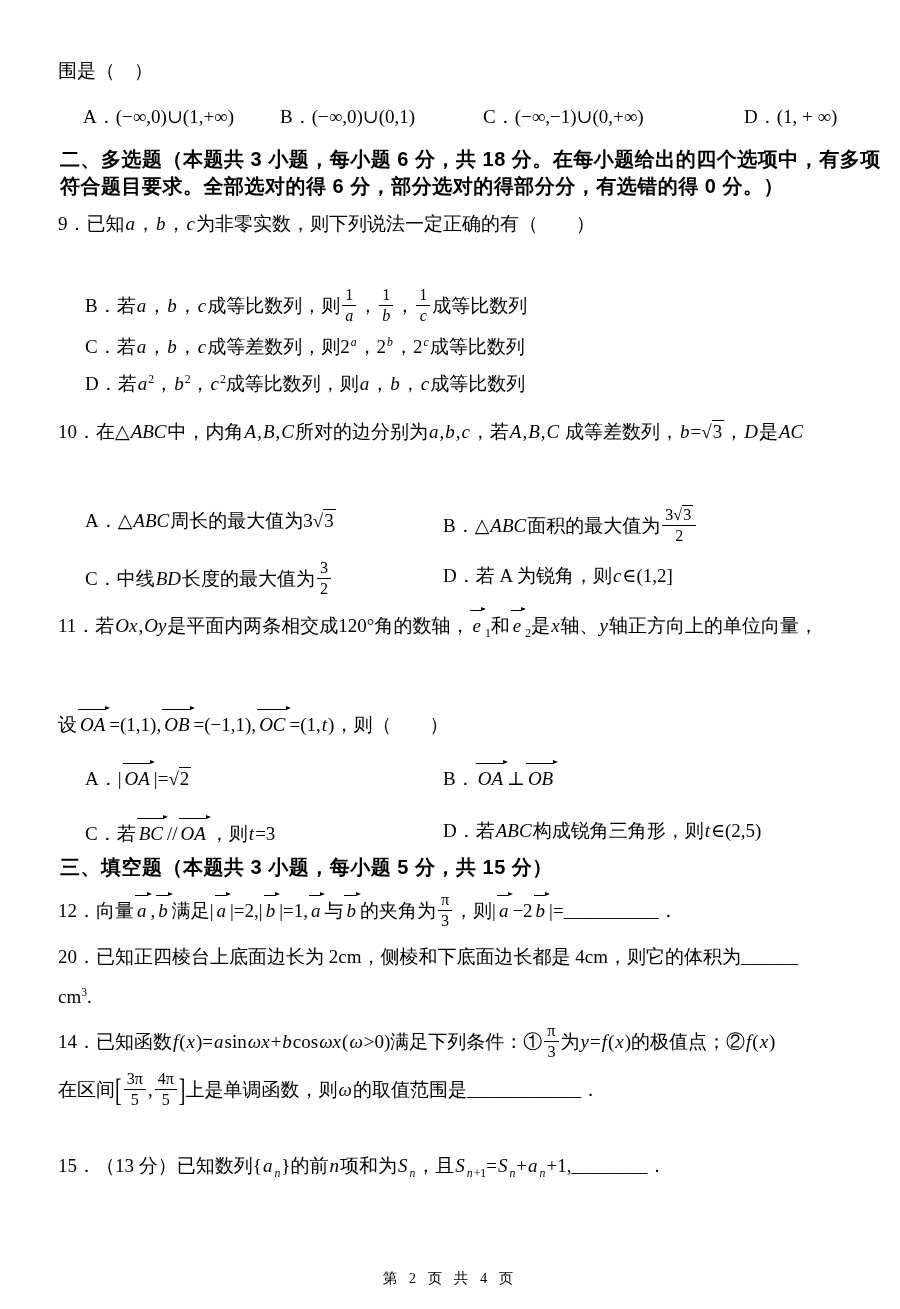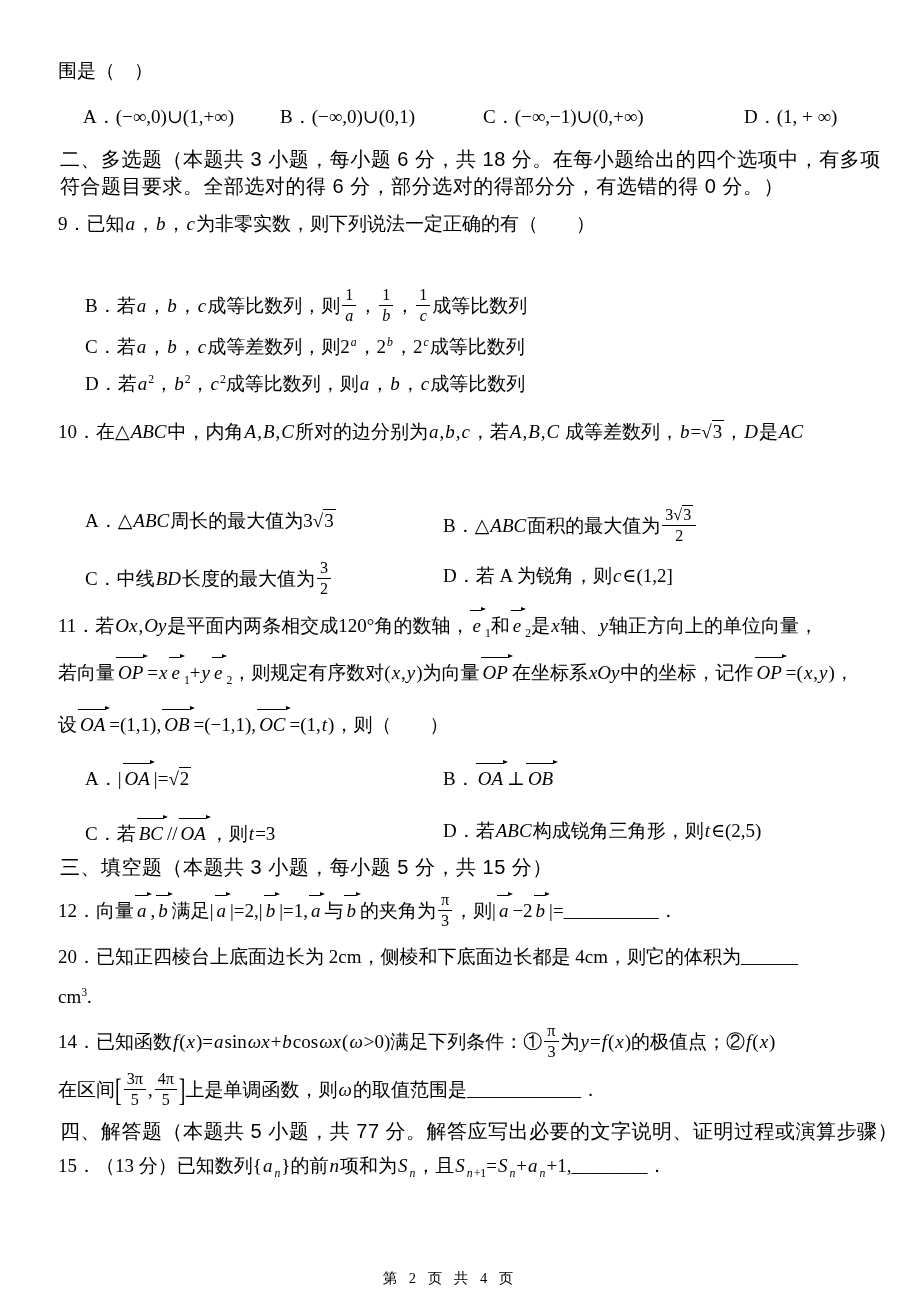--- a/index.html
+++ b/index.html
@@ -3,21 +3,21 @@
 <meta charset="utf-8">
 <style>
   html,body{margin:0;padding:0;background:#ffffff;}
   .page{
     position:relative;width:900px;height:1309px;background:#ffffff;color:#000;
     font-family:"Liberation Serif","DejaVu Serif",serif;font-size:19px;overflow:hidden;
   }
   .ln{position:absolute;white-space:nowrap;line-height:26px;}
   .hd{
     position:absolute;white-space:nowrap;line-height:27px;
-    font-family:"Liberation Sans","DejaVu Sans",sans-serif;font-weight:normal;font-size:20px;
+    font-family:"Liberation Sans","DejaVu Sans",sans-serif;font-weight:bold;font-size:20px;
     letter-spacing:0.5px;
   }
   i{padding:0 1px;}
   sup,sub{font-size:0.62em;line-height:0;}
   
   .frac{display:inline-block;vertical-align:middle;text-align:center;line-height:1.12;
         font-size:0.85em;margin:0 2px;position:relative;top:-2px;}
   .frac .fn{display:block;padding:0 3px 1px;border-bottom:1.2px solid #000;}
   .frac .fd{display:block;padding-top:1px;}
   
@@ -53,36 +53,34 @@
   <div class="ln" style="left:85px;top:334px">C．若<i>a</i>，<i>b</i>，<i>c</i>成等差数列，则2<sup><i>a</i></sup>，2<sup><i>b</i></sup>，2<sup><i>c</i></sup>成等比数列</div>
   <div class="ln" style="left:85px;top:371px">D．若<i>a</i><sup>2</sup>，<i>b</i><sup>2</sup>，<i>c</i><sup>2</sup>成等比数列，则<i>a</i>，<i>b</i>，<i>c</i>成等比数列</div>
 
   <div class="ln" style="left:58px;top:419px">10．在△<i>ABC</i>中，内角<i>A</i>,<i>B</i>,<i>C</i>所对的边分别为<i>a</i>,<i>b</i>,<i>c</i>，若<i>A</i>,<i>B</i>,<i>C</i> 成等差数列，<i>b</i>=<span class="sqrt">√<span class="rad">3</span></span>，<i>D</i>是<i>AC</i></div>
   <div class="ln" style="left:85px;top:508px">A．△<i>ABC</i>周长的最大值为3<span class="sqrt">√<span class="rad">3</span></span></div>
   <div class="ln" style="left:443px;top:508px">B．△<i>ABC</i>面积的最大值为<span class="frac"><span class="fn">3<span class="sqrt">√<span class="rad">3</span></span></span><span class="fd">2</span></span></div>
   <div class="ln" style="left:85px;top:561px">C．中线<i>BD</i>长度的最大值为<span class="frac"><span class="fn">3</span><span class="fd">2</span></span></div>
   <div class="ln" style="left:443px;top:563px">D．若 A 为锐角，则<i>c</i>∈(1,2]</div>
 
   <div class="ln" style="left:58px;top:610px">11．若<i>Ox</i>,<i>Oy</i>是平面内两条相交成120°角的数轴，<span class="vec"><i>e</i></span><sub>1</sub>和<span class="vec"><i>e</i></span><sub>2</sub>是<i>x</i>轴、<i>y</i>轴正方向上的单位向量，</div>
-  <div class="ln" style="left:58px;top:657px">若向量<span class="vec"><i>OP</i></span>=<i>x</i><span class="vec"><i>e</i></span><sub>1</sub>+<i>y</i><span class="vec"><i>e</i></span><sub>2</sub>，则规定有序数对(<i>x</i>,<i>y</i>)为向量<span class="vec"><i>OP</i></span>在坐标系<i>xOy</i>中的坐标，记作<span class="vec"><i>OP</i></span>=(<i>x</i>,<i>y</i>)，</div>
   <div class="ln" style="left:58px;top:709px">设<span class="vec"><i>OA</i></span>=(1,1),<span class="vec"><i>OB</i></span>=(−1,1),<span class="vec"><i>OC</i></span>=(1,<i>t</i>)，则（　　）</div>
   <div class="ln" style="left:85px;top:763px">A．|<span class="vec"><i>OA</i></span>|=<span class="sqrt">√<span class="rad">2</span></span></div>
   <div class="ln" style="left:443px;top:763px">B．<span class="vec"><i>OA</i></span>⊥<span class="vec"><i>OB</i></span></div>
   <div class="ln" style="left:85px;top:818px">C．若<span class="vec"><i>BC</i></span>//<span class="vec"><i>OA</i></span>，则<i>t</i>=3</div>
   <div class="ln" style="left:443px;top:818px">D．若<i>ABC</i>构成锐角三角形，则<i>t</i>∈(2,5)</div>
 
   <div class="hd" style="left:60px;top:854px">三、填空题（本题共 3 小题，每小题 5 分，共 15 分）</div>
 
   <div class="ln" style="left:58px;top:893px">12．向量<span class="vec"><i>a</i></span>,<span class="vec"><i>b</i></span>满足|<span class="vec"><i>a</i></span>|=2,|<span class="vec"><i>b</i></span>|=1,<span class="vec"><i>a</i></span>与<span class="vec"><i>b</i></span>的夹角为<span class="frac"><span class="fn">π</span><span class="fd">3</span></span>，则|<span class="vec"><i>a</i></span>−2<span class="vec"><i>b</i></span>|=__________．</div>
 
   <div class="ln" style="left:58px;top:944px">20．已知正四棱台上底面边长为 2cm，侧棱和下底面边长都是 4cm，则它的体积为______</div>
   <div class="ln" style="left:58px;top:984px">cm<sup>3</sup>.</div>
 
   <div class="ln" style="left:58px;top:1024px">14．已知函数<i>f</i>(<i>x</i>)=<i>a</i>sin<i>ωx</i>+<i>b</i>cos<i>ωx</i>(<i>ω</i>&gt;0)满足下列条件：①<span class="frac"><span class="fn">π</span><span class="fd">3</span></span>为<i>y</i>=<i>f</i>(<i>x</i>)的极值点；②<i>f</i>(<i>x</i>)</div>
   <div class="ln" style="left:58px;top:1072px">在区间<span class="tb">[</span><span class="frac"><span class="fn">3π</span><span class="fd">5</span></span>,<span class="frac"><span class="fn">4π</span><span class="fd">5</span></span><span class="tb">]</span>上是单调函数，则<i>ω</i>的取值范围是____________．</div>
 
-  <div class="hd" style="left:60px;top:1118px">四、解答题（本题共 5 小题，共 77 分。解答应写出必要的文字说明、证明过程或演算步骤）</div>
 
   <div class="ln" style="left:58px;top:1153px">15．（13 分）已知数列{<i>a</i><sub><i>n</i></sub>}的前<i>n</i>项和为<i>S</i><sub><i>n</i></sub>，且<i>S</i><sub><i>n</i>+1</sub>=<i>S</i><sub><i>n</i></sub>+<i>a</i><sub><i>n</i></sub>+1,________．</div>
 
   <div class="footer" style="top:1269px">第 2 页 共 4 页</div>
 
 </div>
 
 </body></html>

